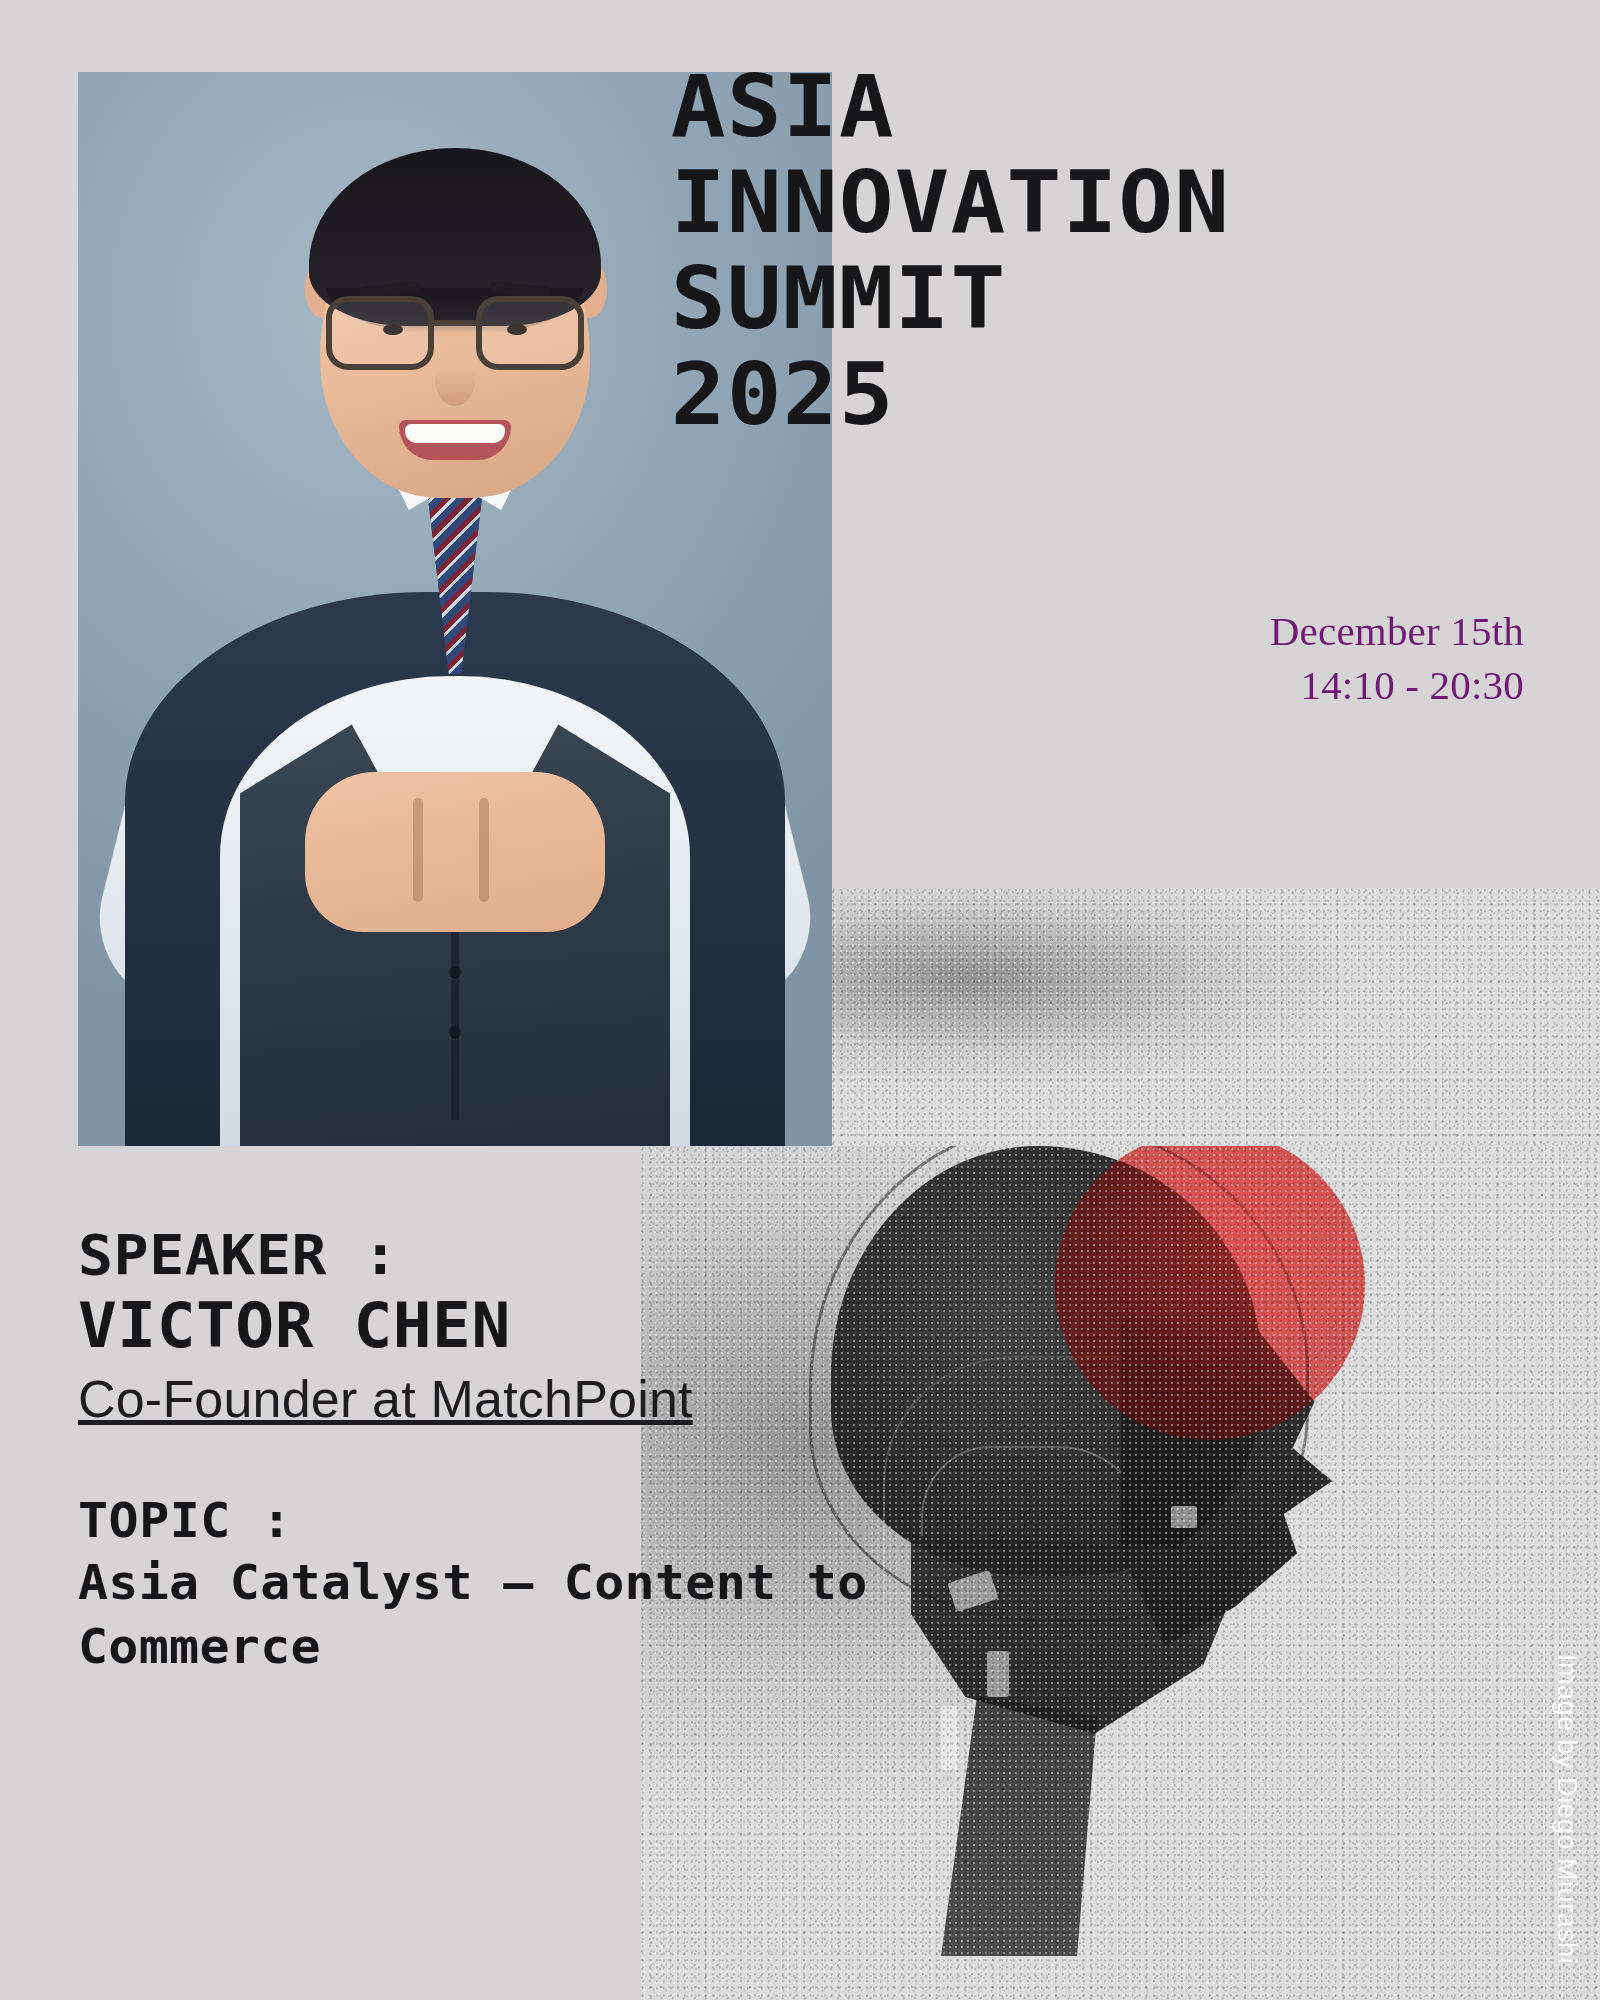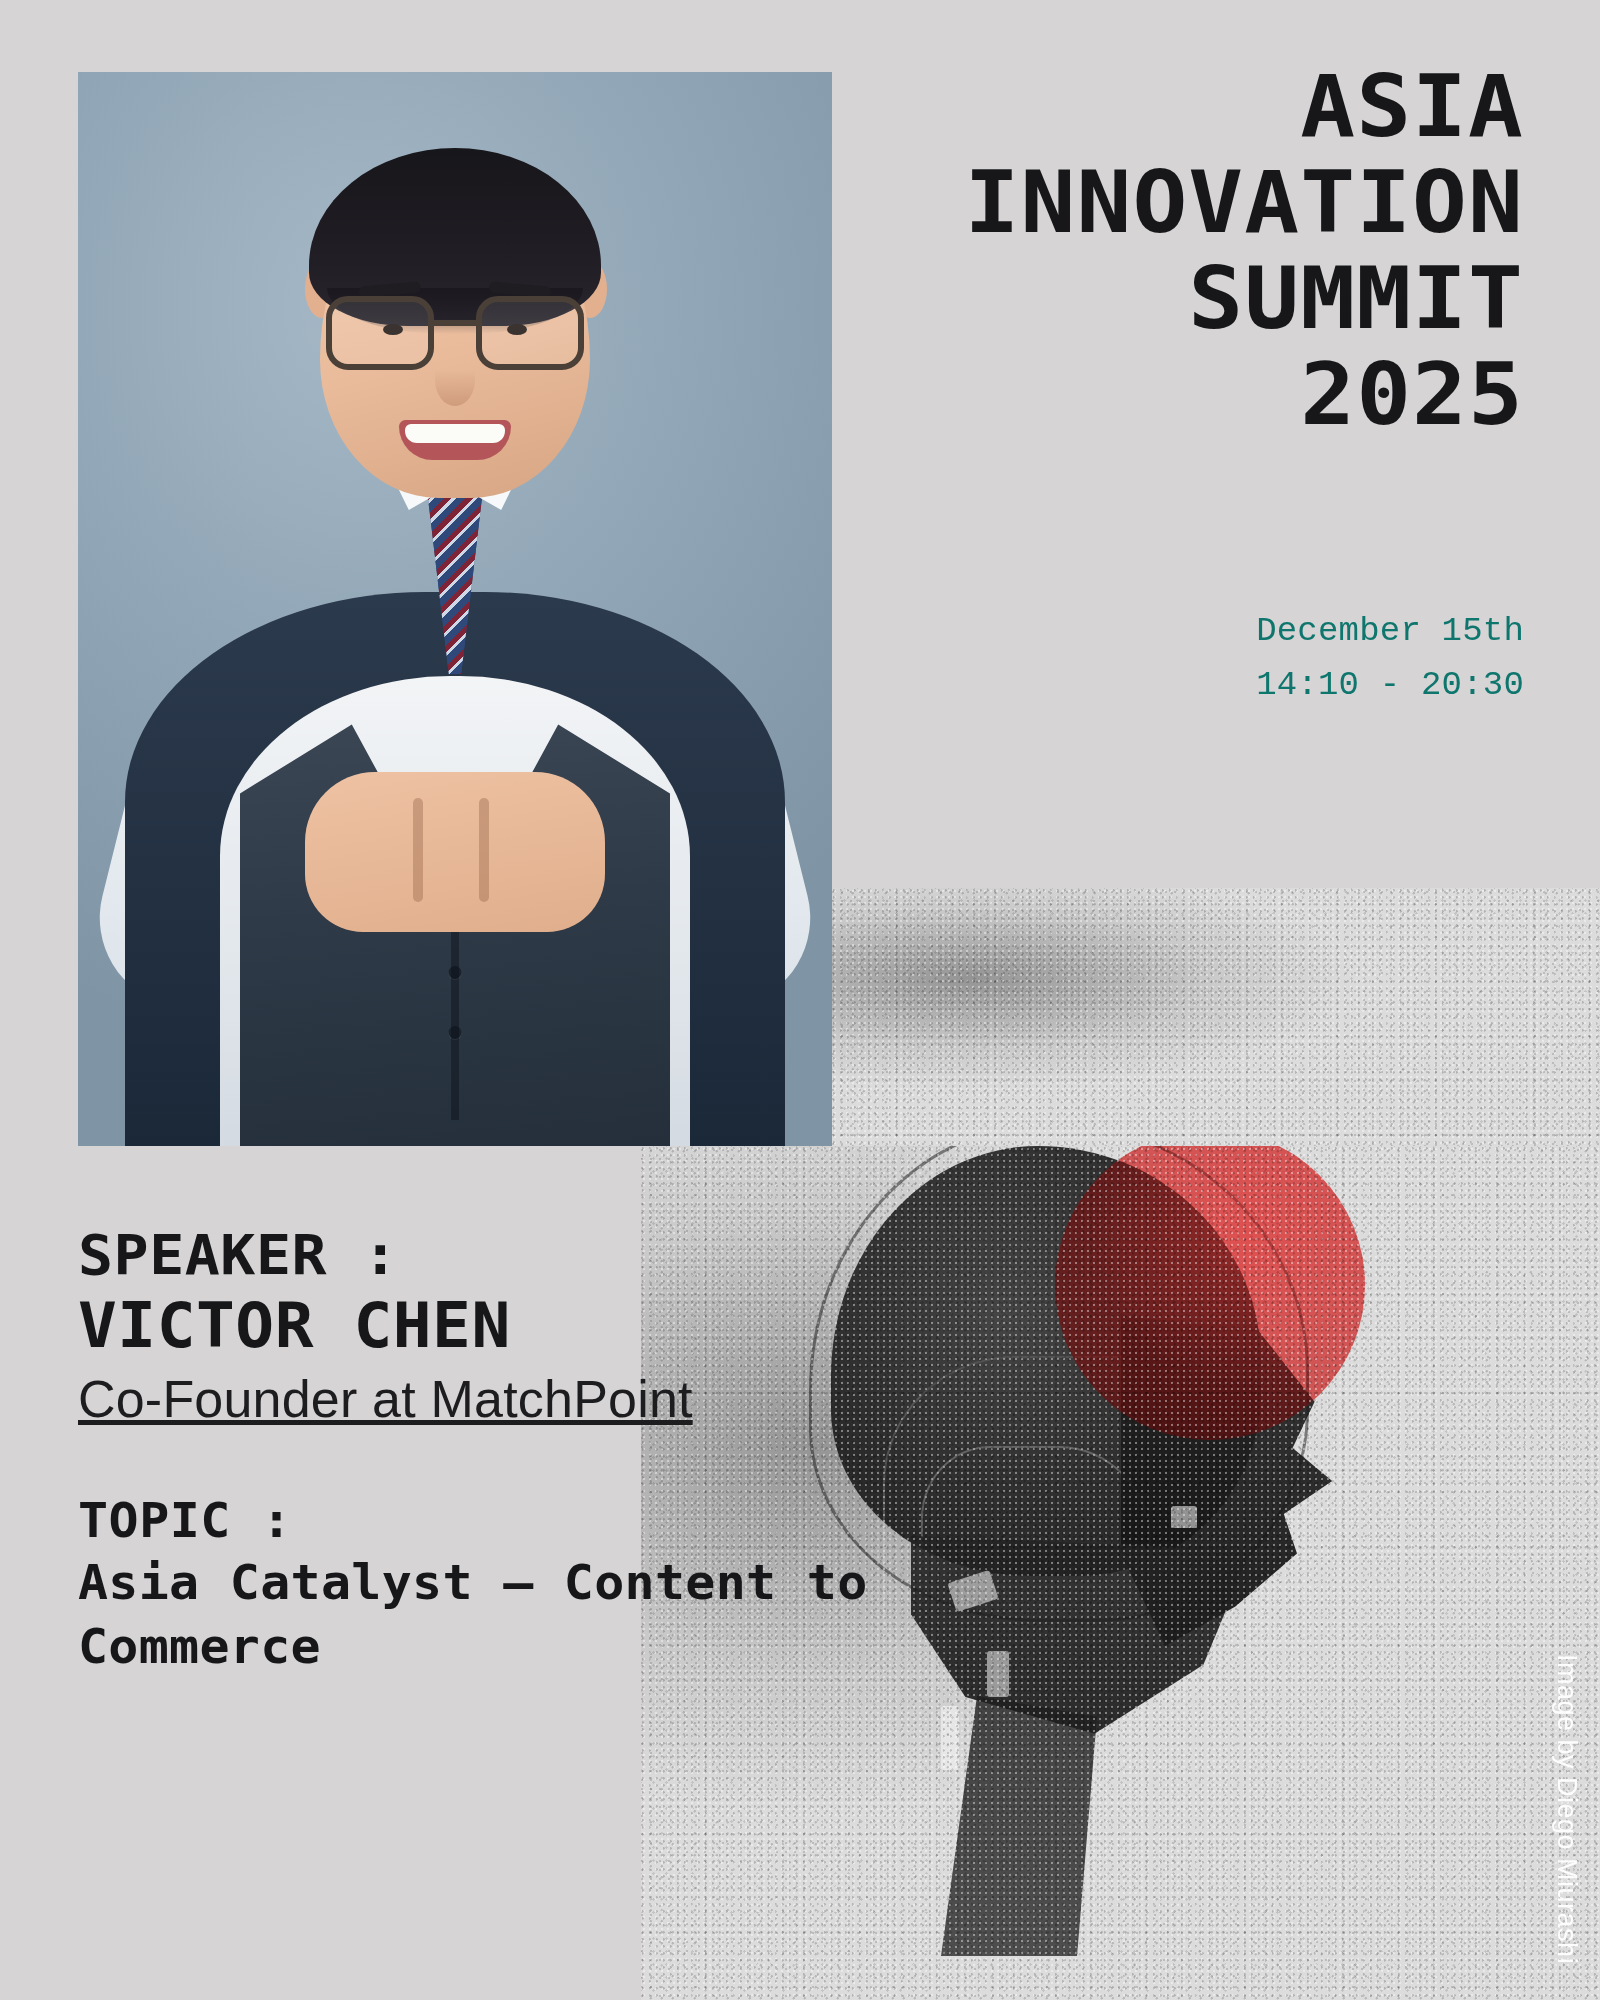--- a/index.html
+++ b/index.html
@@ -248,22 +248,21 @@
     mix-blend-mode:multiply;
   }
   .ai-red-light{
     position:absolute; left:264px; top:24px; width:310px; height:310px;
     border-radius:50%;
     background:radial-gradient(circle at 62% 34%, rgba(255,120,120,.55) 0%, rgba(235,70,70,.30) 55%, rgba(200,30,30,.25) 100%);
   }
 
   
   .title-block{
-    position:absolute; right:76px; top:58px; width:820px;
-    text-align:right;
+    position:absolute; right:60px; top:58px; width:820px;
   }
   .title-line{
     display:block;
     font-family:"DejaVu Sans Mono", monospace;
     font-weight:700;
     font-size:86px;
     line-height:96px;
     letter-spacing:1px;
     color:#17171a;
     transform:scaleX(1.06);
@@ -271,25 +270,25 @@
     white-space:nowrap;
   }
 
   
   .meta-block{
     position:absolute; right:76px; top:604px; width:700px;
     text-align:right;
   }
   .meta-line{
     display:block;
-    font-family:Liberation Mono, monospace;
+    font-family:Liberation Serif, serif;
     font-weight:400;
-    font-size:34px;
+    font-size:41px;
     line-height:54px;
-    color:#0f766e;
+    color:#701a75;
     letter-spacing:.2px;
   }
 
   
   .info-block{ position:absolute; left:78px; top:1222px; width:880px; }
   .lbl-techno{
     display:block;
     font-family:"DejaVu Sans Mono", monospace;
     font-weight:700;
     color:#17171a;

